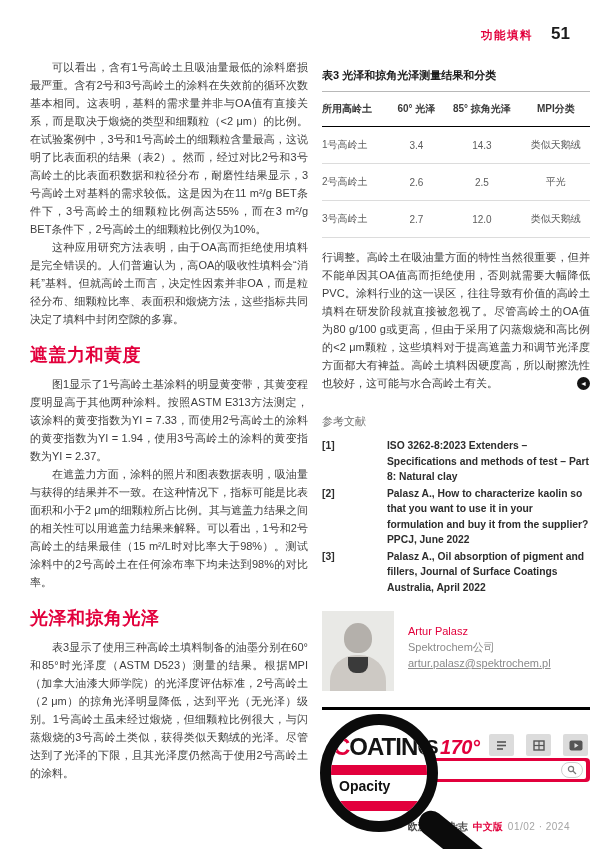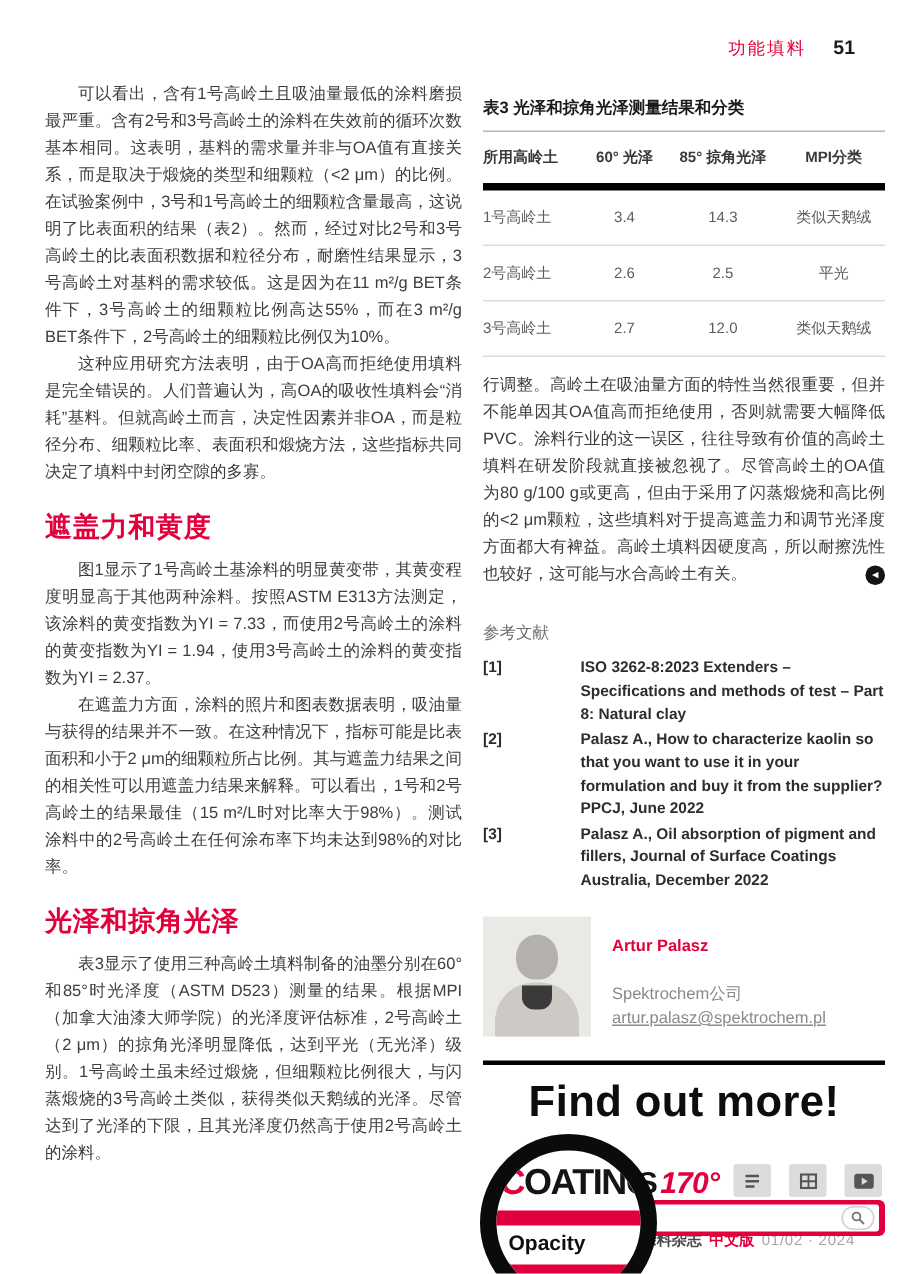--- a/index.html
+++ b/index.html
@@ -1,58 +1,58 @@
 <!DOCTYPE html>
 <html><head>
 <meta charset="utf-8">
 <style>
   html,body{margin:0;padding:0;background:#fff;}
   body{width:600px;height:849px;overflow:hidden;font-family:"Liberation Sans","DejaVu Sans",sans-serif;-webkit-font-smoothing:antialiased;}
   .page{position:relative;width:600px;height:849px;box-sizing:border-box;padding:24px 30px 0 30px;}
 
   
   .header-row{display:flex;justify-content:flex-end;align-items:baseline;gap:18px;margin-bottom:14px;}
-  .section-label{color:#e2003c;font-weight:normal;font-size:11.5px;letter-spacing:1.5px;text-align:center;}
-  .page-num{font-size:13px;color:#1c1c1c;font-weight:bold;}
+  .section-label{color:#e2003c;font-weight:bold;font-size:11.5px;letter-spacing:1.5px;text-align:center;}
+  .page-num{font-size:17px;color:#1c1c1c;font-weight:bold;}
 
   
   .columns{display:flex;gap:14px;}
   .col-left{width:278px;flex:0 0 278px;}
   .col-right{width:268px;flex:0 0 268px;}
 
   p.body{font-size:11px;line-height:18px;color:#3d3d3d;text-align:justify;text-indent:2em;margin:0;}
   p.no-indent{text-indent:0;}
   h2.red-h{color:#e2003c;font-size:18px;margin:15px 0 8px;letter-spacing:0.5px;}
 
   
   .table-caption{font-size:11px;font-weight:bold;color:#1b1b1b;margin:10px 0 0;}
   table.data{width:100%;border-collapse:collapse;margin-top:8px;font-size:10px;color:#5c5c5c;}
-  table.data th{font-weight:bold;color:#3a3a3a;padding:10px 0;border-top:1px solid #b8b8b8;border-bottom:5px solid #000000;}
+  table.data th{font-weight:bold;color:#3a3a3a;padding:10px 0;border-top:1px solid #b8b8b8;border-bottom:1px solid #000000;}
   table.data td{padding:11px 0;border-bottom:1px solid #dcdcdc;}
   .al{text-align:left;}.ac{text-align:center;}
   table.data{margin-bottom:10px;}
 
   
   .endmark{float:right;width:13px;height:13px;margin-top:3px;background:#141414;border-radius:50%;color:#fff;font-size:7px;line-height:13px;text-align:center;font-weight:bold;}
 
   
   .refs-heading{font-size:11px;color:#6e6e6e;margin:22px 0 9px;font-weight:normal;}
   .ref{display:flex;gap:4px;font-size:10.3px;font-weight:bold;color:#2d2d2d;line-height:15.5px;margin-bottom:1px;}
   .ref .marker{flex:0 0 17px;}
   .ref .txt{flex:1;margin-left:44px;}
 
   
   .author{display:flex;gap:14px;margin-top:16px;align-items:flex-start;}
   .author-photo{width:72px;height:80px;background:#e9e9e6;position:relative;overflow:hidden;flex:0 0 72px;}
   .author-photo .head{position:absolute;top:12px;left:22px;width:28px;height:30px;border-radius:50% 50% 45% 45%;background:#b4b0ab;}
   .author-photo .torso{position:absolute;top:44px;left:8px;width:56px;height:44px;border-radius:26px 26px 0 0;background:#cdc9c4;}
   .author-photo .collar{position:absolute;top:46px;left:26px;width:20px;height:16px;background:#3a3a3a;border-radius:0 0 8px 8px;}
   .author-info{padding-top:12px;font-size:11px;line-height:16px;}
-  .author-name{color:#e2003c;font-weight:bold;}
-  .author-company{color:#8a8a8a;margin-top:16px;}
+  .author-name{color:#e2003c;font-weight:normal;}
+  .author-company{color:#8a8a8a;}
   .author-email{color:#8a8a8a;text-decoration:underline;}
 
   
   .ad{margin-top:16px;border-top:3px solid #000;position:relative;height:238px;}
   .ad-headline{text-align:center;font-size:29px;font-weight:bold;color:#0d0d0d;margin:9px 0 0;letter-spacing:0.3px;}
   .ad-scene{position:relative;height:128px;margin-top:2px;}
   .logo-row{position:absolute;top:24px;left:16px;font-weight:bold;font-size:20px;letter-spacing:-0.5px;color:#141414;white-space:nowrap;z-index:1;}
   .logo-row .c{color:#e2003c;}
   .logo-row .suffix{color:#e2003c;font-style:italic;margin-left:2px;}
   .nav-icons{position:absolute;top:22px;right:2px;display:flex;gap:12px;z-index:1;}
@@ -148,38 +148,37 @@
       <div class="ref">
         <span class="marker">[1]</span>
         <span class="txt">ISO 3262-8:2023 Extenders – Specifications and methods of test – Part 8: Natural clay</span>
       </div>
       <div class="ref">
         <span class="marker">[2]</span>
         <span class="txt">Palasz A., How to characterize kaolin so that you want to use it in your formulation and buy it from the supplier? PPCJ, June 2022</span>
       </div>
       <div class="ref">
         <span class="marker">[3]</span>
-        <span class="txt">Palasz A., Oil absorption of pigment and fillers, Journal of Surface Coatings Australia, December 2022</span>
+        <span class="txt">Palasz A., Oil absorption of pigment and fillers, Journal of Surface Coatings Australia, April 2022</span>
       </div>
 
       <div class="author">
         <div class="author-photo">
           <div class="head"></div>
           <div class="torso"></div>
           <div class="collar"></div>
         </div>
         <div class="author-info">
           <div class="author-name">Artur Palasz</div>
           <div class="author-company">Spektrochem公司</div>
           <div class="author-email">artur.palasz@spektrochem.pl</div>
         </div>
       </div>
 
       <div class="ad">
-        <div class="ad-headline">Find out more!</div>
 
         <div class="ad-scene">
           <div class="logo-row">
             <span class="c">C</span><span>OATINGS</span><span class="suffix">170°</span>
           </div>
 
           <div class="nav-icons">
             <div class="nav-icon">
               <div class="box">
                 <svg width="13" height="11" viewBox="0 0 13 11">

